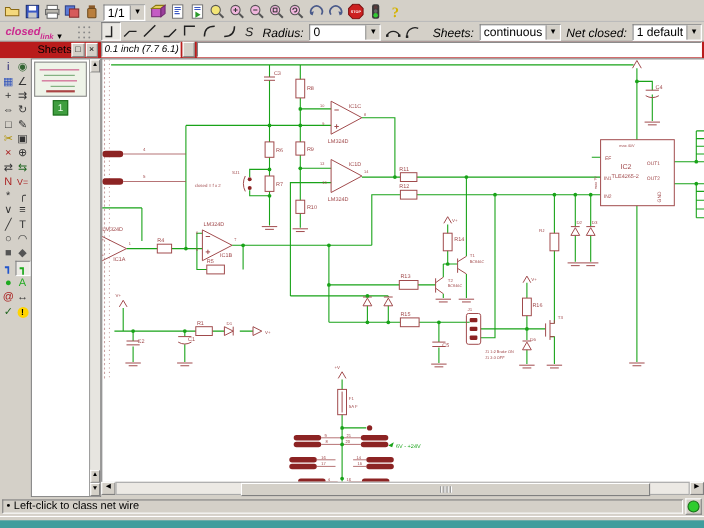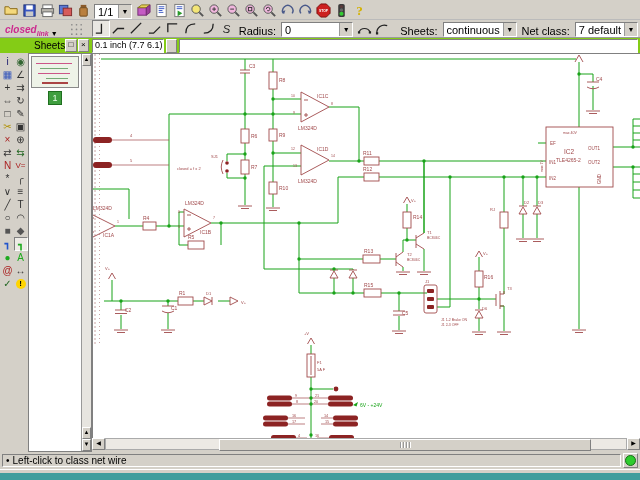--- a/index.html
+++ b/index.html
@@ -15,32 +15,32 @@
   .tb2{height:19px;border-bottom:1px solid #bbb;padding-left:2px;}
   .tb3{height:17px;border-bottom:1px solid #9a9a9a;padding-left:2px;}
   .tbtn{width:18px;height:17px;display:inline-flex;align-items:center;justify-content:center;flex:0 0 auto;}
   .tbtn svg{width:15px;height:15px;}
   .tbtn.pressed{border:1px solid #808080;border-right-color:#fff;border-bottom-color:#fff;background:#e9e7e2;width:16px;height:15px;}
   .gap{width:6px;flex:0 0 auto;}
   .combo{display:inline-flex;align-items:center;background:#fff;border:1px solid;border-color:#808080 #fff #fff #808080;height:13px;margin:0 2px;}
   .combo-text{padding:0 3px;white-space:nowrap;}
   .combo-arrow{width:12px;height:13px;background:#d4d0c8;border-left:1px solid #999;font-size:7px;
                display:inline-flex;align-items:center;justify-content:center;}
-  .tb-label{padding:0 3px;white-space:nowrap;}
+  .tb-label{padding:0 3px;white-space:nowrap;font-style:italic;}
   .dlogo{color:#cc2a8f;font-style:italic;font-weight:bold;font-size:10px;padding:0 1px 0 3px;}
   .dlogo .dlogo2{color:#cc2a8f;font-size:7px;vertical-align:sub;}
   .darr{font-size:7px;padding:0 4px 0 1px;}
   
-  .coordrow{height:15px;display:flex;align-items:center;background:#84cc16;}
+  .coordrow{height:15px;display:flex;align-items:flex-start;background:#b91c1c;}
   .sheets-head{width:62px;height:15px;flex:0 0 auto;display:flex;align-items:center;margin-left:28px;}
   .sheets-title{flex:1;padding-left:6px;font-size:10px;}
   .mini-btn{width:11px;height:11px;border:1px solid;border-color:#fff #808080 #808080 #fff;background:#d4d0c8;
             font-size:8px;line-height:9px;text-align:center;margin-right:1px;}
   .coordbox{width:66px;height:12px;background:#fff;border:1px solid;border-color:#808080 #fff #fff #808080;
-            font-size:9px;padding:0 2px;white-space:nowrap;overflow:hidden;flex:0 0 auto;margin-left:2px;}
+            font-size:9px;padding:0 2px;white-space:nowrap;overflow:hidden;flex:0 0 auto;margin-left:2px;font-style:italic;}
   .cmdbtn{width:9px;height:12px;border:1px solid;border-color:#fff #808080 #808080 #fff;background:#d4d0c8;margin:0 2px;flex:0 0 auto;}
   .cmdline{flex:1;height:12px;background:#fff;border:1px solid;border-color:#808080 #fff #fff #808080;
            font-family:"Liberation Sans",sans-serif;font-size:10px;padding:0 2px;margin-right:2px;outline:none;}
   
   .mainrow{flex:1;display:flex;min-height:0;}
   .lefttools{width:28px;flex:0 0 auto;background:#d4d0c8;display:grid;
              grid-template-columns:13px 13px;justify-content:center;align-content:start;padding-top:2px;}
   .tool{width:13px;height:13px;display:flex;align-items:center;justify-content:center;font-size:10px;line-height:13px;}
   .tool.selected{border:1px solid #808080;border-right-color:#fff;border-bottom-color:#fff;background:#edebe6;width:12px;height:12px;}
   .tool .err{width:10px;height:10px;border-radius:50%;background:#ffd400;color:#000;font-size:8px;font-weight:bold;
@@ -379,23 +379,23 @@
         <svg>
           <use href="#sym-arc1"></use>
         </svg>
       </span>
     <span class="gap"></span>
     <span class="tb-label">Sheets:</span>
     <div class="combo" style="width:72px">
       <span class="combo-text" style="flex:1">continuous</span>
       <span class="combo-arrow">▼</span>
     </div>
-    <span class="tb-label">Net class:</span>
+    <span class="tb-label">Net closed:</span>
     <div class="combo" style="width:62px">
-      <span class="combo-text" style="flex:1">7 default</span>
+      <span class="combo-text" style="flex:1">1 default</span>
       <span class="combo-arrow">▼</span>
     </div>
   </div>
 
   <div class="coordrow">
     <div class="sheets-head">
       <span class="sheets-title">Sheets</span>
       <span class="mini-btn">□</span>
       <span class="mini-btn">×</span>
     </div>

